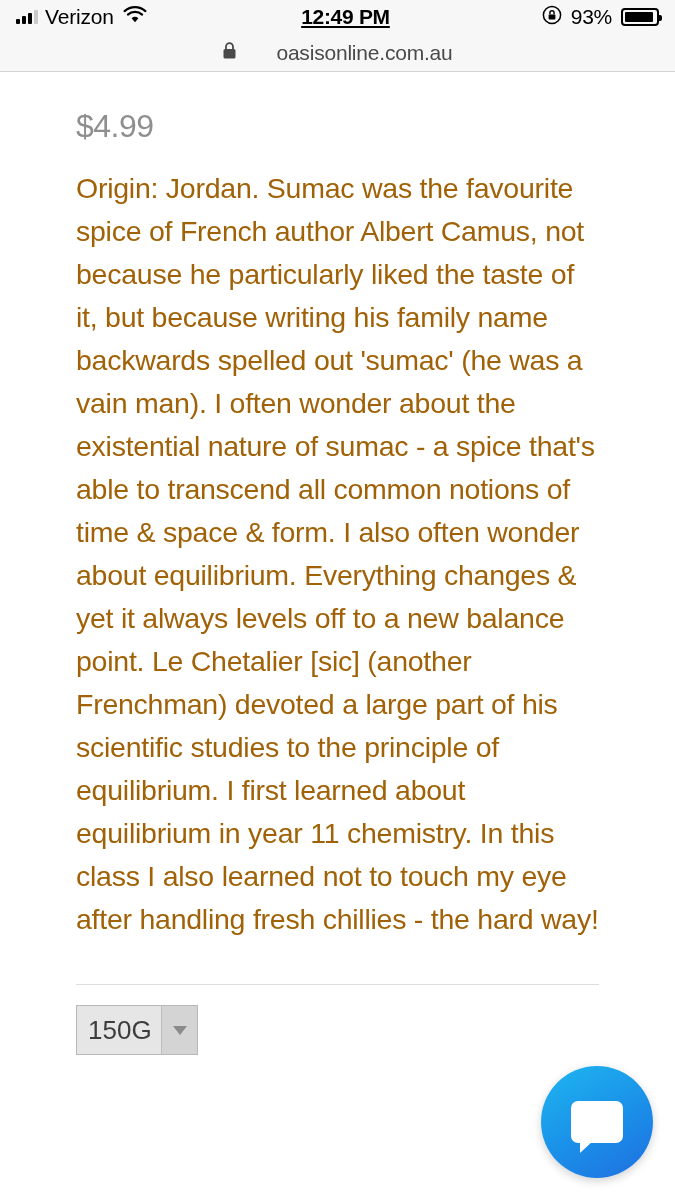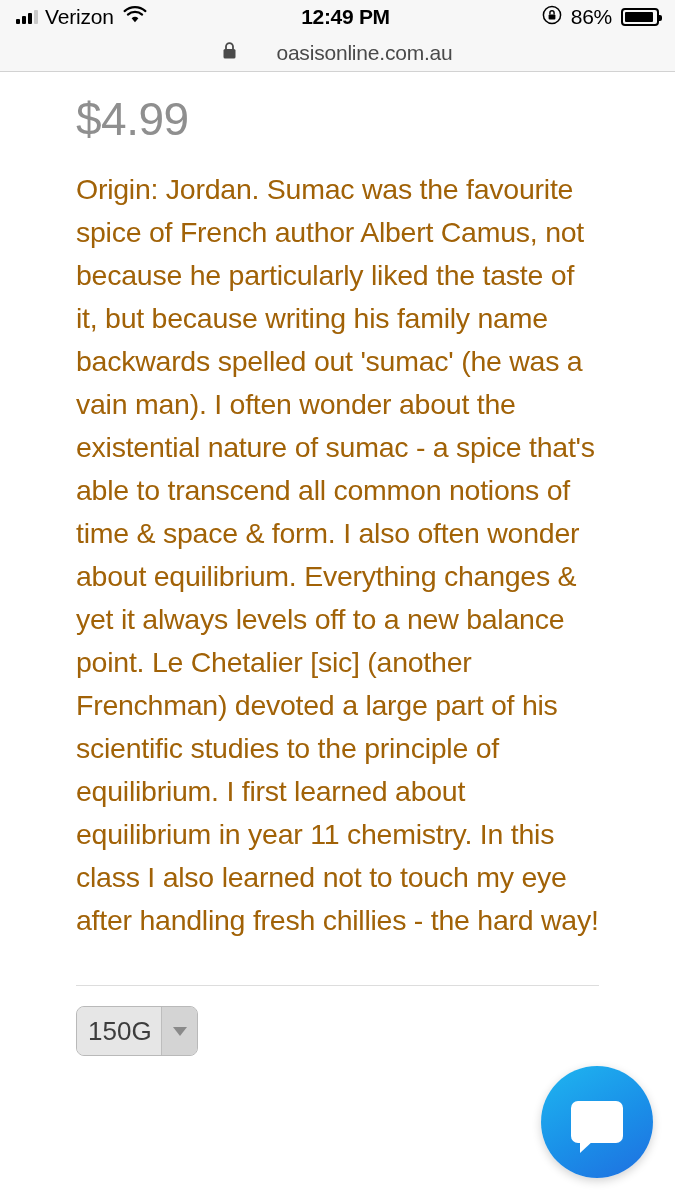--- a/index.html
+++ b/index.html
@@ -48,20 +48,21 @@
   }
   .wifi-icon { margin-left: 2px; }
   .clock {
     position: absolute;
     left: 16px; right: 0;
     text-align: center;
     font-size: 21px;
     font-weight: bold;
     color: #000;
     letter-spacing: -0.3px;
+    text-decoration: underline;
   }
   .status-right {
     margin-left: auto;
     display: flex;
     align-items: center;
     gap: 9px;
     z-index: 2;
   }
   .lock-rotate-icon { display: block; }
   .battery-pct {
@@ -127,24 +128,24 @@
     font-size: 44px;
     color: #3d3d3d;
     font-weight: 400;
     letter-spacing: -0.5px;
     margin-top: -14px;
     line-height: 1.05;
     white-space: nowrap;
     overflow: hidden;
   }
   .price {
-    font-size: 46px;
+    font-size: 32px;
     color: #8f8f8f;
     font-weight: 400;
-    margin-top: 20px;
+    margin-top: 36px;
     letter-spacing: -0.5px;
   }
   .description {
     font-size: 28.5px;
     line-height: 43px;
     color: #a16207;
     margin-top: 22px;
     letter-spacing: -0.25px;
   }
   .divider {
@@ -157,21 +158,21 @@
     color: #3d3d3d;
     margin-top: 34px;
     letter-spacing: -0.2px;
   }
   .size-select {
     margin-top: 20px;
     width: 122px;
     height: 50px;
     background: #e6e6e6;
     border: 1px solid #b9b9b9;
-    border-radius: 8px;
+    border-radius: 0;
     display: flex;
     align-items: stretch;
     overflow: hidden;
   }
   .size-value {
     flex: 1;
     display: flex;
     align-items: center;
     padding-left: 11px;
     font-size: 26px;
@@ -248,21 +249,21 @@
   <div class="clock">12:49 PM</div>
 
   <div class="status-right">
     <span class="lock-rotate-icon">
       <svg width="20" height="20" viewBox="0 0 20 20">
         <circle cx="10" cy="10" r="8.6" fill="none" stroke="#000" stroke-width="1.5"></circle>
         <rect x="6.6" y="9.4" width="6.8" height="5.2" rx="1" fill="#000"></rect>
         <path d="M7.9 9.4 V7.9 a2.1 2.1 0 0 1 4.2 0 V9.4" fill="none" stroke="#000" stroke-width="1.4"></path>
       </svg>
     </span>
-    <span class="battery-pct">86%</span>
+    <span class="battery-pct">93%</span>
     <span class="battery">
         <span class="fill" style="width: 93%;"></span>
       </span>
   </div>
 </div>
 
 <div class="url-bar">
   <span>
     <svg width="15" height="19" viewBox="0 0 15 19">
       <rect x="1.5" y="8" width="12" height="9.5" rx="1.6" fill="#4a4a4a"></rect>

